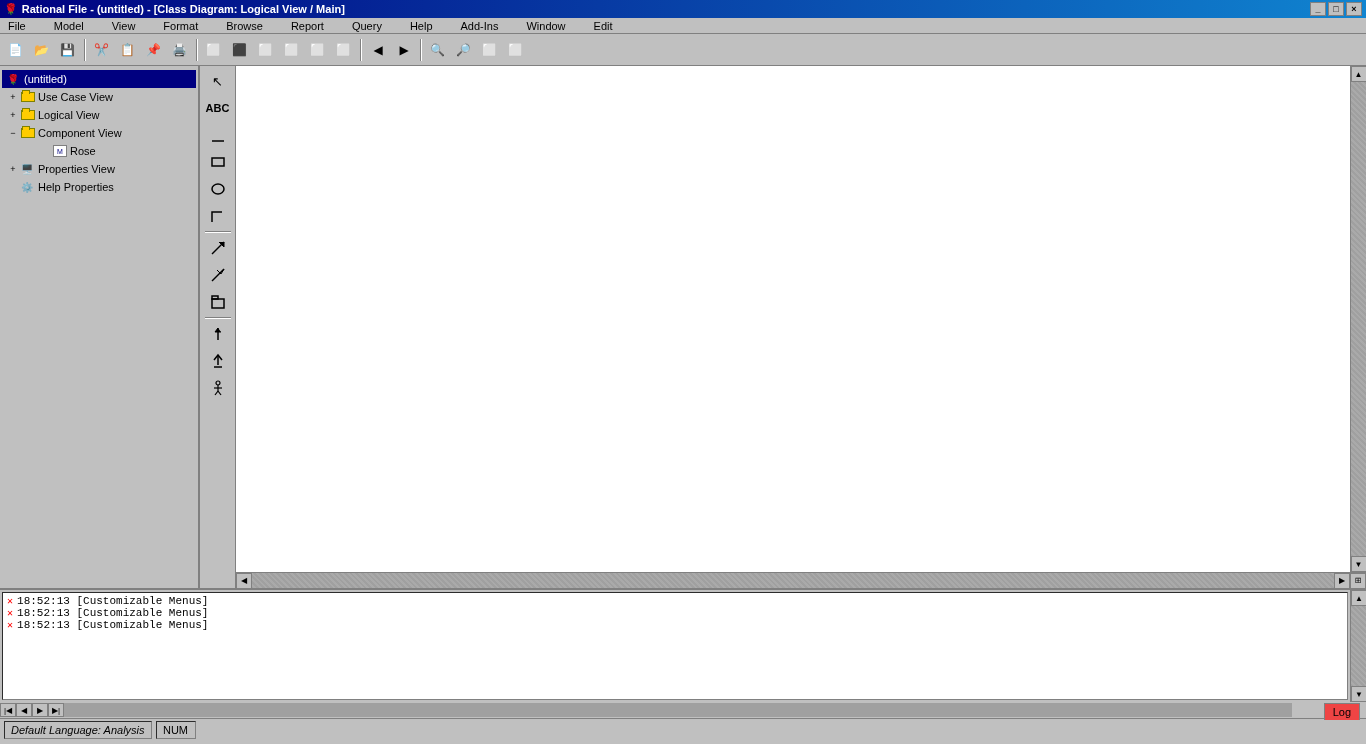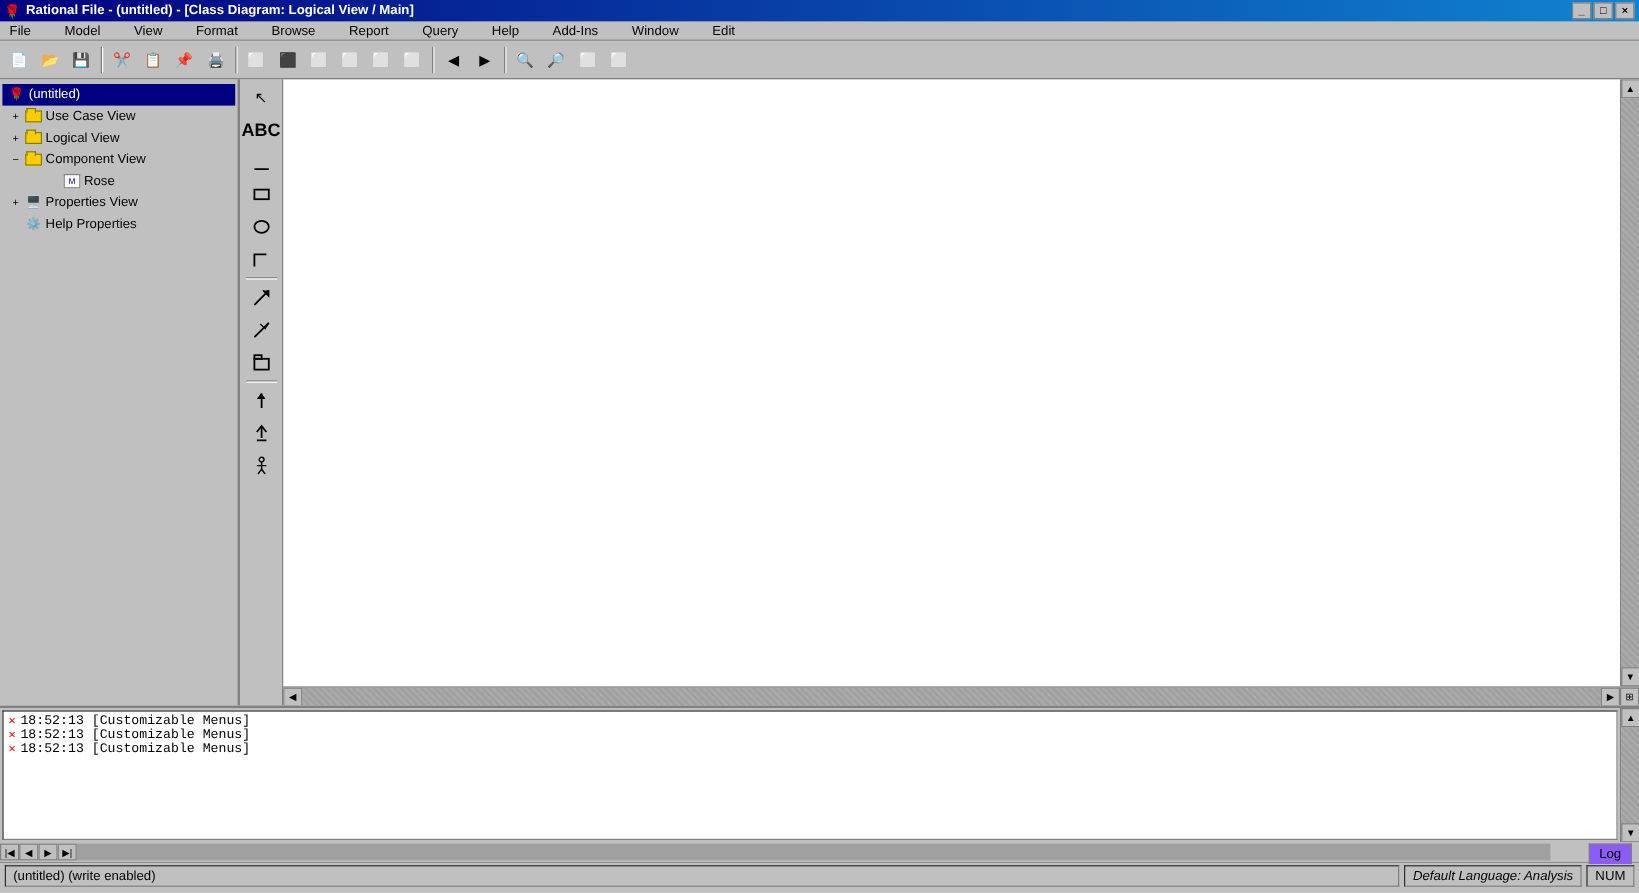--- a/index.html
+++ b/index.html
@@ -310,21 +310,21 @@
       font-size: 10px;
     }
     #log-tabs {
       height: 20px;
       display: flex;
       align-items: flex-end;
       padding: 0 4px;
     }
     .log-tab {
       padding: 2px 8px;
-      background: #8b5cf6;
+      background: #ef4444;
       border: 1px solid #808080;
       border-bottom: none;
       font-size: 11px;
       cursor: pointer;
       margin-right: 2px;
       margin-left: 28px;
     }
     #log-bottom-bar {
       height: 16px;
       display: flex;
@@ -492,21 +492,21 @@
           <span class="tree-expand" style="visibility:hidden"> </span>
           <span class="tree-icon">⚙️</span>
           <span>Help Properties</span>
         </div>
 
       </div>
     </div>
 
     <div id="tool-palette">
       <div class="palette-btn" title="Select">↖</div>
-      <div class="palette-btn" style="font-size:15px;font-weight:bold;" title="Text">ABC</div>
+      <div class="palette-btn" style="font-size:11px;font-weight:bold;" title="Text">ABC</div>
       <div class="palette-btn" title="Line">
         <svg width="16" height="16">
             <line x1="2" y1="14" x2="14" y2="14" stroke="black" stroke-width="1.5"></line>
           </svg>
       </div>
       <div class="palette-btn" title="Rectangle">
         <svg width="16" height="16">
             <rect x="2" y="4" width="12" height="8" fill="none" stroke="black" stroke-width="1.5"></rect>
           </svg>
       </div>
@@ -617,22 +617,19 @@
       <div class="log-track"></div>
       <div id="log-tabs">
         <div class="log-tab">Log</div>
       </div>
     </div>
   </div>
 
 </div>
 
 <div id="status-bar">
-  <div class="status-pane status-pane-left">
-    <span>(untitled) (write enabled)</span>
-  </div>
   <div class="status-pane status-pane-right">
     <span>Default Language: Analysis</span>
   </div>
   <div class="status-num">
     <span>NUM</span>
   </div>
 </div>
 
 </body></html>

